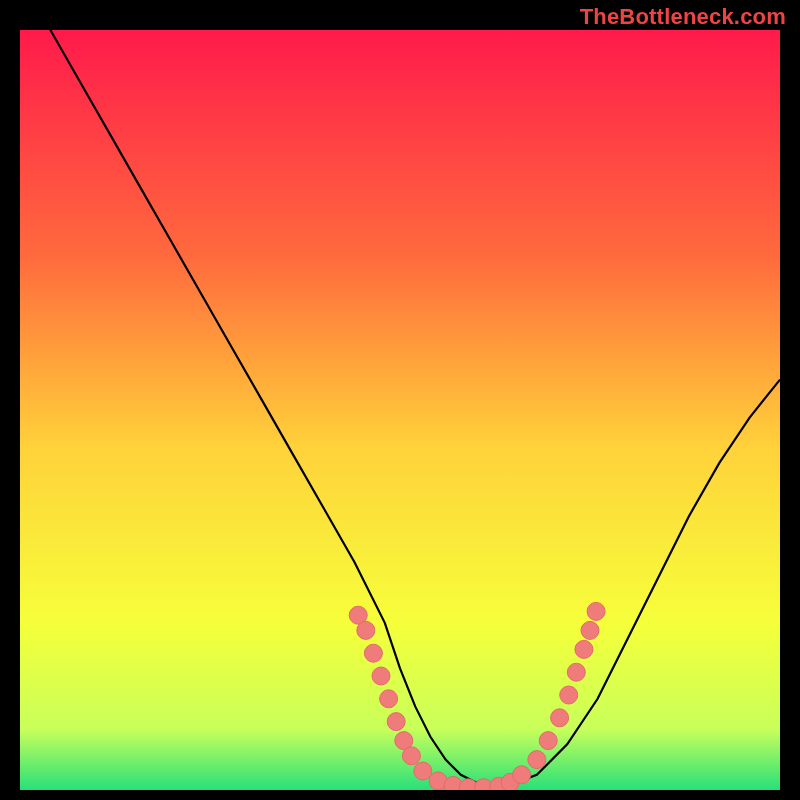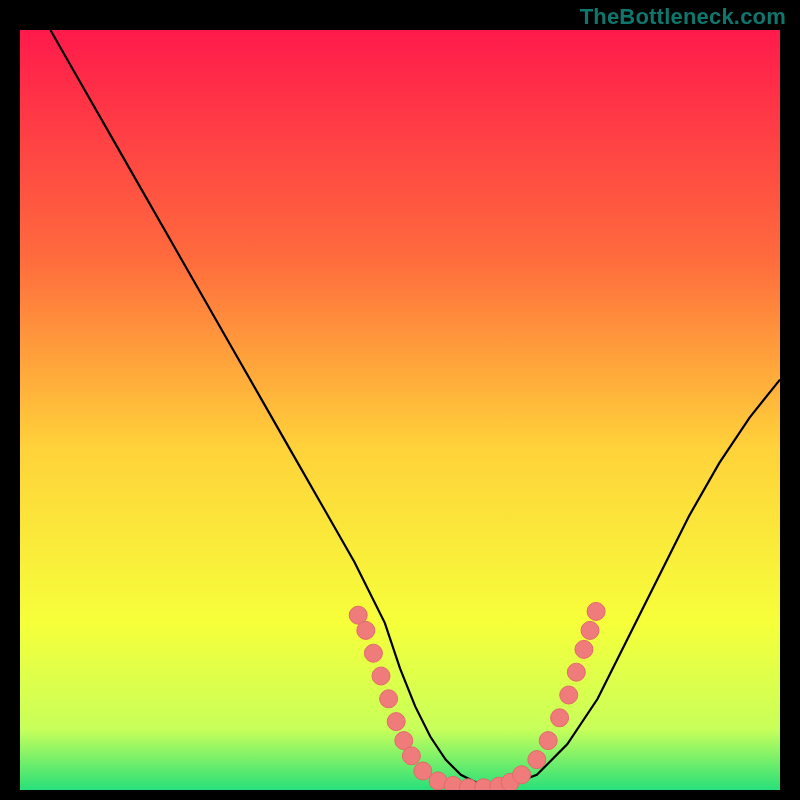--- a/index.html
+++ b/index.html
@@ -16,21 +16,21 @@
     width: 800px;
     height: 800px;
     background: #000000;
   }
   .watermark {
     position: absolute;
     top: 4px;
     right: 14px;
     font-size: 22px;
     font-weight: 600;
-    color: #0f766e;
+    color: #ef4444;
     letter-spacing: 0.2px;
     z-index: 30;
   }
   .plot-frame {
     position: absolute;
     left: 20px;
     top: 30px;
     width: 760px;
     height: 760px;
     background: #000;

